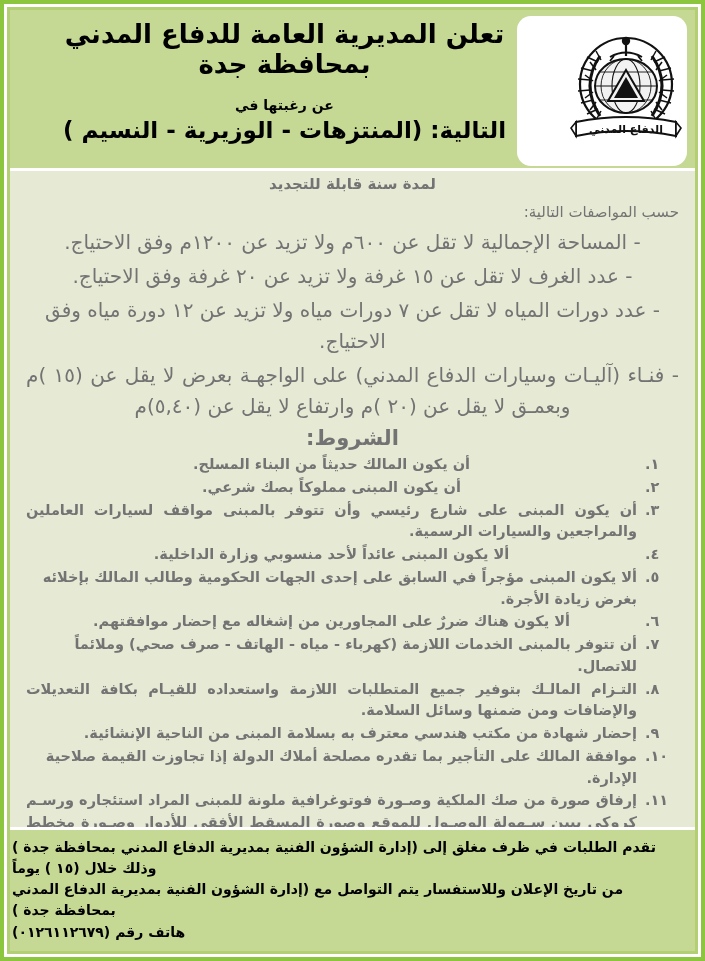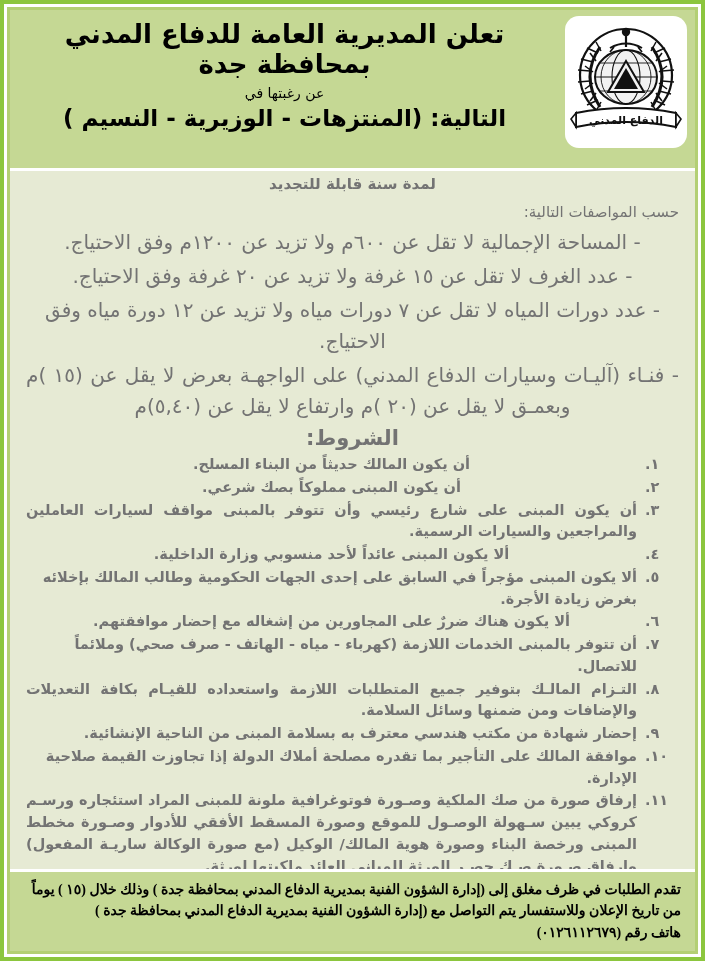--- a/index.html
+++ b/index.html
@@ -57,47 +57,48 @@
     padding: 6px 10px 8px 10px;
     flex: 0 0 auto;
     min-height: 158px;
     box-sizing: border-box;
   }
   .logo-box {
     position: absolute;
     top: 6px;
     right: 8px;
     width: 122px;
-    height: 132px;
+    height: 150px;
     background: #ffffff;
     border-radius: 14px;
     display: flex;
     align-items: center;
     justify-content: center;
+    padding-left: 48px;
   }
   .logo-svg { display:block; }
 
   .header-text {
     margin-right: 136px;
     text-align: center;
     color: #000000;
     direction: rtl;
   }
   .hdr-line1 {
     font-size: 26px;
     font-weight: bold;
     line-height: 1.15;
     letter-spacing: -0.3px;
     margin-top: 4px;
   }
   .hdr-line2 {
     font-size: 14px;
-    font-weight: normal;
+    font-weight: bold;
     line-height: 1.6;
-    margin-top: 2px;
+    margin-top: 14px;
   }
   .hdr-line3 {
     font-size: 23px;
     font-weight: bold;
     line-height: 1.25;
     margin-top: 2px;
     letter-spacing: -0.3px;
   }
   .hdr-line4 {
     font-size: 23px;
@@ -183,26 +184,25 @@
   }
   .cond-text.rightish {
     text-align: right;
     text-align-last: right;
   }
 
   
   .footer {
     flex: 0 0 auto;
     background: #c5d894;
-    padding: 7px 14px 8px 16px;
+    padding: 7px 14px 8px 2px;
     box-sizing: border-box;
     direction: rtl;
-    text-align: right;
+    text-align: left;
     color: #000000;
-    font-family: Liberation Serif, serif;
   }
   .footer p {
     margin: 0;
     font-size: 14px;
     font-weight: bold;
     line-height: 1.5;
   }
   .footer .phone {
     margin-top: 1px;
   }

